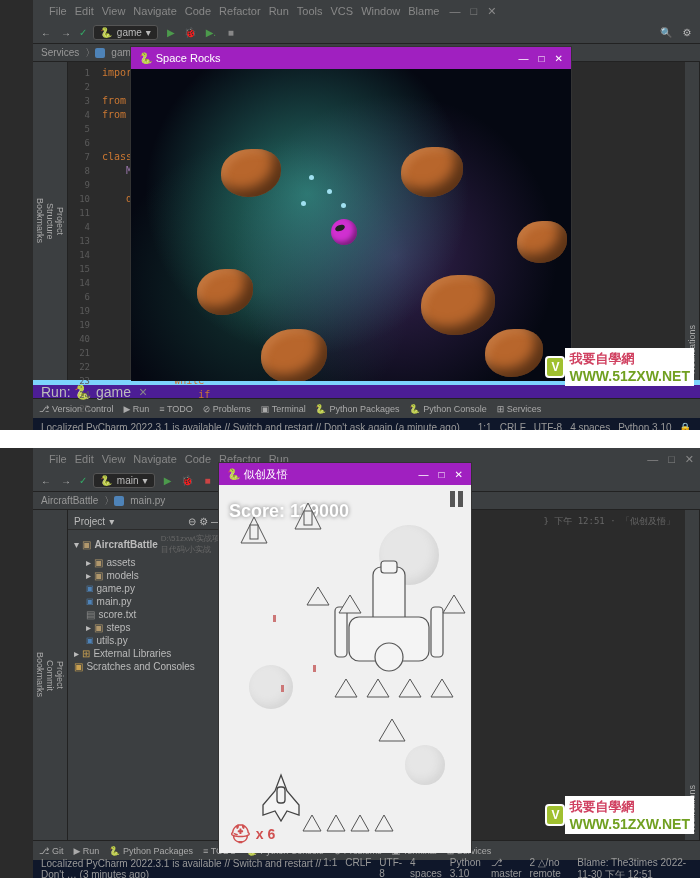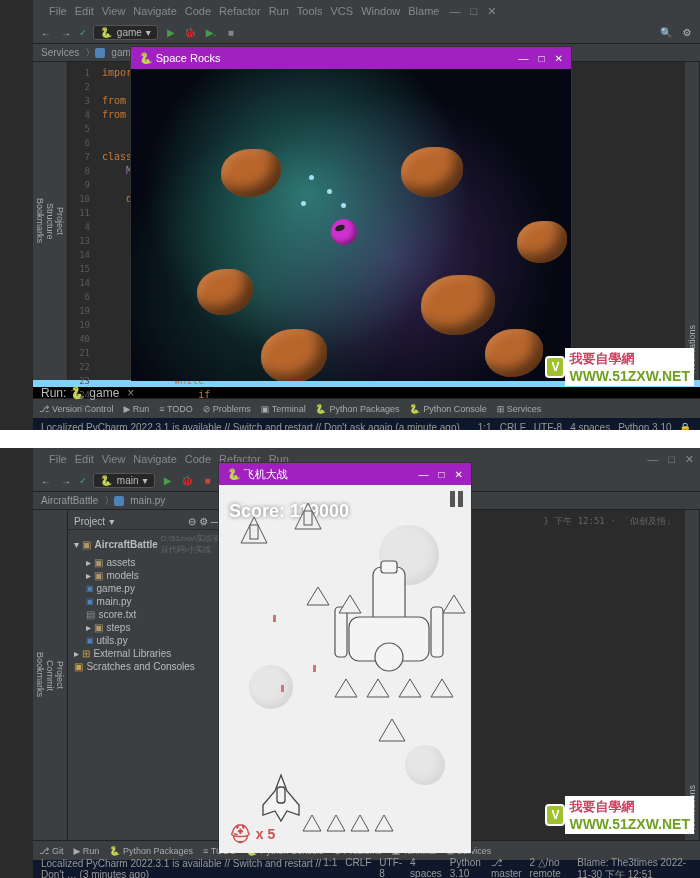--- a/index.html
+++ b/index.html
@@ -33,21 +33,21 @@
   .gamewin { position: absolute; background: #000; border: 1px solid #333; }
   .gamewin-hdr { background: #8a2be2; background: #9932cc; color: white; height: 22px; display: flex; align-items: center; padding: 0 8px; font-size: 11px; }
   .gamewin-hdr.pink { background: #a020c0; }
   .gwbtns { margin-left: auto; display: flex; gap: 10px; font-size: 10px; }
   .gamecanvas { position: relative; overflow: hidden; }
   .nebula { position: absolute; inset: 0; background: radial-gradient(circle at 40% 40%, rgba(60,180,160,0.6), transparent 50%), radial-gradient(circle at 60% 60%, rgba(100,60,140,0.5), transparent 50%), radial-gradient(circle at 30% 70%, rgba(40,120,100,0.4), transparent 40%), #050812; }
   .asteroid { position: absolute; background: #b8662c; border-radius: 50% 40% 55% 45%; box-shadow: inset -8px -8px 12px rgba(0,0,0,0.5), inset 4px 4px 8px rgba(255,200,150,0.2); }
   .ship { position: absolute; width: 26px; height: 26px; background: #d030d0; border-radius: 50%; box-shadow: inset -3px -3px 5px rgba(0,0,0,0.4); }
   .ship::after { content: ''; position: absolute; top: 6px; left: 4px; width: 10px; height: 6px; background: #222; border-radius: 50%; transform: rotate(-20deg); }
   .bullet { position: absolute; width: 5px; height: 5px; background: #a0e0f0; border-radius: 50%; }
-  .btabbar { background: #000000; height: 18px; display: flex; align-items: center; padding: 0 8px; font-size: 12px; border-top: 7px solid #7dd3fc; gap: 4px; }
+  .btabbar { background: #4c1d95; height: 18px; display: flex; align-items: center; padding: 0 8px; font-size: 14px; border-top: 5px solid #7dd3fc; gap: 4px; }
   .bbar { background: #3c3f41; height: 20px; display: flex; align-items: center; padding: 0 6px; font-size: 9px; border-top: 1px solid #222; gap: 10px; color: #aaa; }
   .status { background: #0f172a; height: 18px; display: flex; align-items: center; padding: 0 8px; font-size: 10px; color: #999; }
   .status-r { margin-left: auto; display: flex; gap: 8px; }
   .projtree { background: #3c3f41; width: 160px; font-size: 10px; padding: 4px 0; border-right: 1px solid #222; }
   .projhdr { display: flex; align-items: center; padding: 2px 6px; color: #bbb; border-bottom: 1px solid #2a2a2a; margin-bottom: 2px; }
   .treenode { padding: 1px 4px; display: flex; align-items: center; gap: 3px; }
   .ind0 { padding-left: 6px; } .ind1 { padding-left: 18px; }
   .foldericon { color: #b0976c; }
   .pyicon { color: #4e83b8; font-size: 8px; }
   .game2canvas { background: #f0f0f0; position: relative; }
@@ -325,21 +325,21 @@
       <span style="position:absolute;right:10px;top:4px;font-size:9px;">} 下午 12:51 · 「似创及悟」</span>
     </div>
     <div class="sidetab-r">
       <div>Notifications</div>
     </div>
   </div>
 
   <div class="gamewin" style="left:218px; top:14px; width:254px; height:390px;">
     <div class="gamewin-hdr pink">
       <span>🐍</span>&nbsp;
-      <span>飞机大战</span>
+      <span>似创及悟</span>
       <div class="gwbtns">
         <span>—</span>
         <span>□</span>
         <span>✕</span>
       </div>
     </div>
     <div class="game2canvas" style="height:368px;">
       <div class="moon" style="left:160px; top:40px; width:60px; height:60px;"></div>
       <div class="moon" style="left:30px; top:180px; width:44px; height:44px;"></div>
       <div class="moon" style="left:186px; top:260px; width:40px; height:40px;"></div>
@@ -441,21 +441,21 @@
           <path d="M24 2 L30 18 L42 32 L42 42 L30 38 L24 48 L18 38 L6 42 L6 32 L18 18 Z"></path>
           <rect x="20" y="14" width="8" height="16" rx="3"></rect>
         </g>
       </svg>
 
       <div style="position:absolute;left:54px;top:130px;width:3px;height:7px;background:#c77;"></div>
       <div style="position:absolute;left:62px;top:200px;width:3px;height:7px;background:#c77;"></div>
       <div style="position:absolute;left:94px;top:180px;width:3px;height:7px;background:#c77;"></div>
       <div class="lives">
         <span style="font-size:18px;color:#d05050;">⛑</span>
-        <span>x 5</span>
+        <span>x 6</span>
       </div>
     </div>
   </div>
 
   <div class="bbar">
     <span>⎇ <span>Git</span></span>
     <span>▶ <span>Run</span></span>
     <span>🐍 <span>Python Packages</span></span>
     <span>≡ <span>TODO</span></span>
     <span>🐍 <span>Python Console</span></span>

